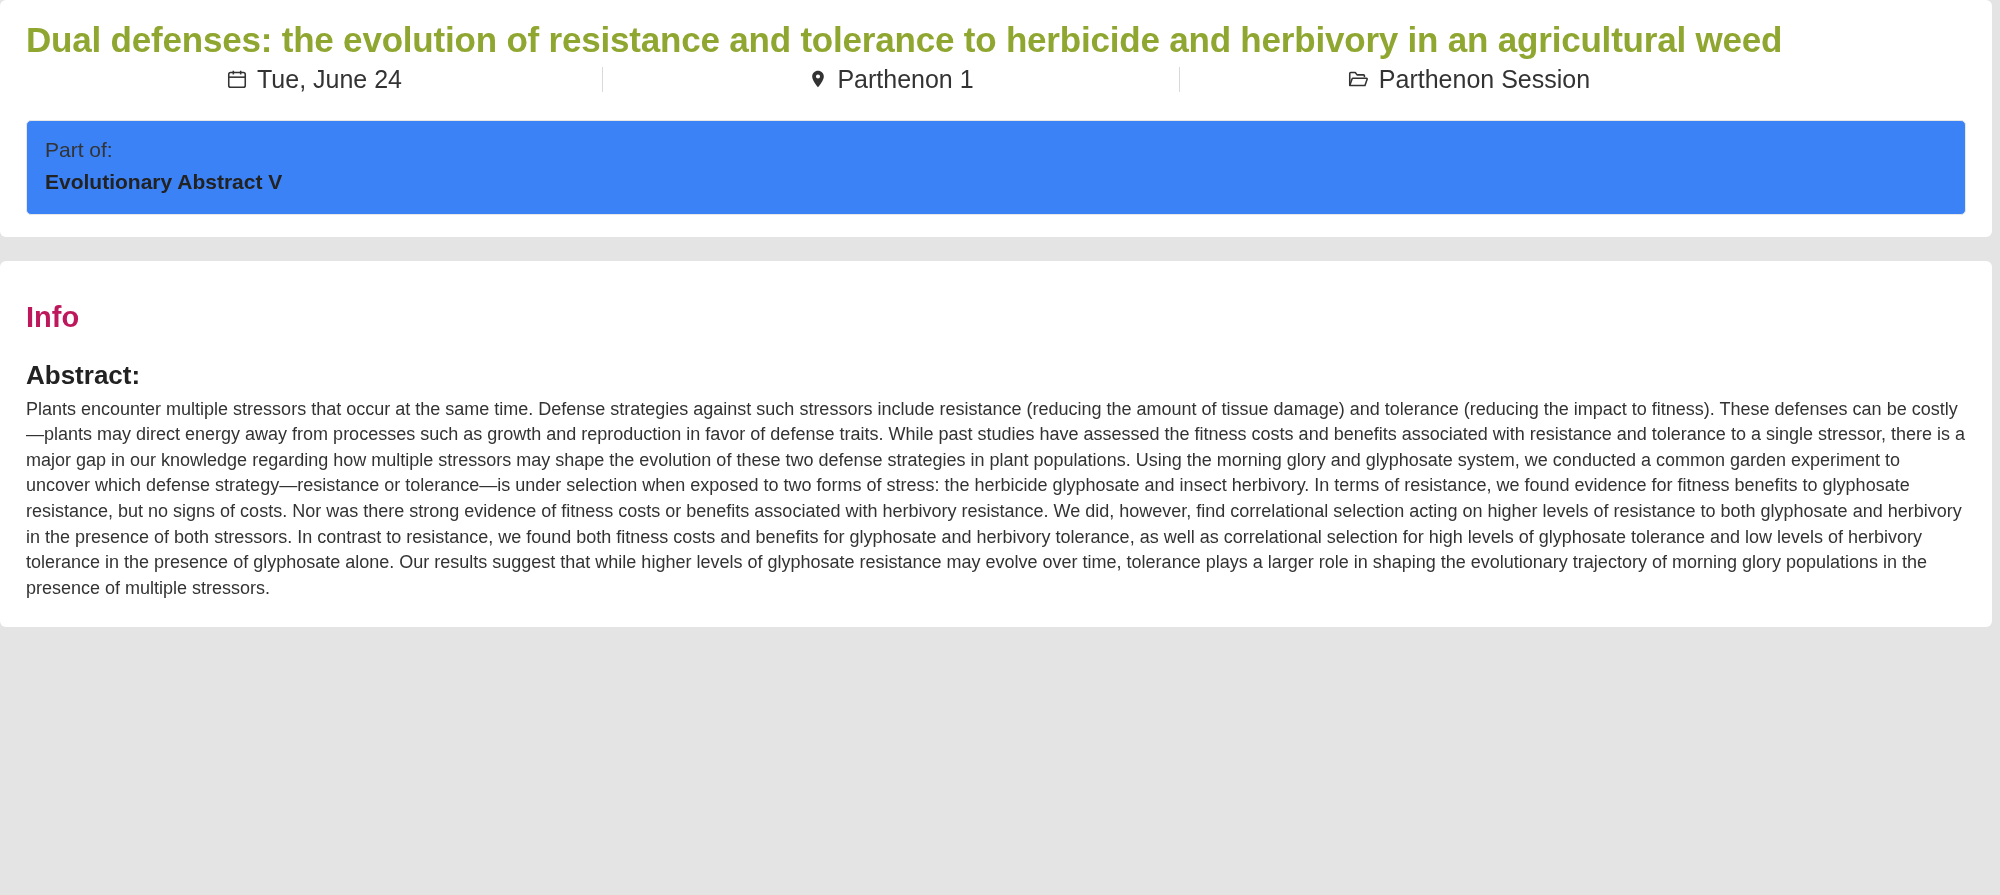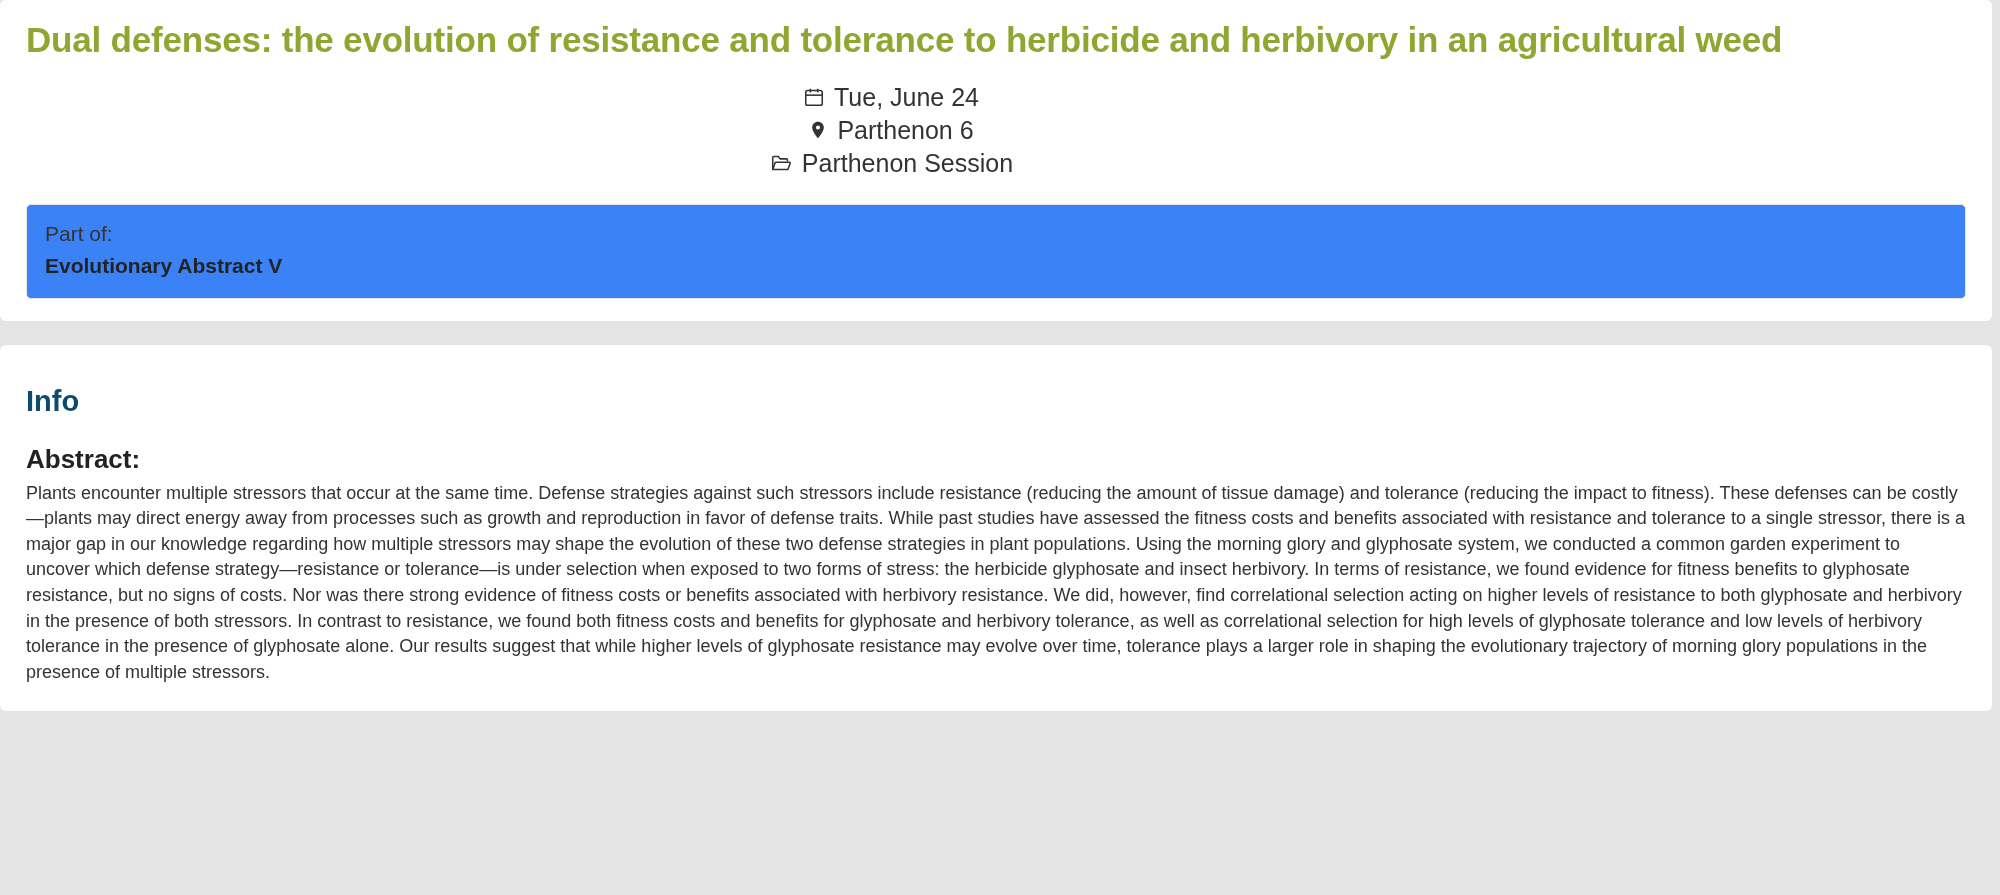--- a/index.html
+++ b/index.html
@@ -36,23 +36,22 @@
     color: #8fa630;
     font-size: 35px;
     line-height: 1.17;
     font-weight: bold;
     margin: 6px 0 0 0;
     letter-spacing: -0.2px;
   }
   .meta-row {
     display: flex;
     align-items: center;
-    margin-top: 22px;
+    margin-top: 4px;
     width: 1730px;
-    flex-direction: column;
   }
   .meta-item {
     flex: 1 1 0;
     display: flex;
     align-items: center;
     justify-content: center;
     font-size: 25px;
     color: #333333;
     gap: 9px;
     white-space: nowrap;
@@ -83,21 +82,21 @@
     line-height: 1.45;
   }
   .partof-value {
     font-size: 21px;
     color: #222222;
     font-weight: bold;
     line-height: 1.45;
     margin-top: 2px;
   }
   h2.info-title {
-    color: #0c4a6e;
+    color: #be185d;
     font-size: 29px;
     font-weight: bold;
     margin: 22px 0 0 0;
   }
   .abstract-label {
     margin-top: 26px;
     font-size: 26px;
     font-weight: bold;
     color: #222222;
   }
@@ -140,21 +139,21 @@
       </div>
 
       <div class="meta-divider"></div>
 
       <div class="meta-item">
         <span class="meta-icon">
           <svg width="20" height="22" viewBox="0 0 24 24" fill="currentColor">
             <path d="M12 2C8.13 2 5 5.13 5 9c0 5.25 7 13 7 13s7-7.75 7-13c0-3.87-3.13-7-7-7zm0 9.5A2.5 2.5 0 1 1 12 6.5a2.5 2.5 0 0 1 0 5z"></path>
           </svg>
         </span>
-        <span>Parthenon 6</span>
+        <span>Parthenon 1</span>
       </div>
 
       <div class="meta-divider"></div>
 
       <div class="meta-item">
         <span class="meta-icon">
           <svg width="24" height="22" viewBox="0 0 24 24" fill="none" stroke="currentColor" stroke-width="1.7" stroke-linejoin="round">
             <path d="M3 19V6a1 1 0 0 1 1-1h5l2 2.5h7a1 1 0 0 1 1 1V10"></path>
             <path d="M3 19l2.6-7.2a1 1 0 0 1 .94-.66H21.2a.8.8 0 0 1 .76 1.06L19.6 19z"></path>
           </svg>

